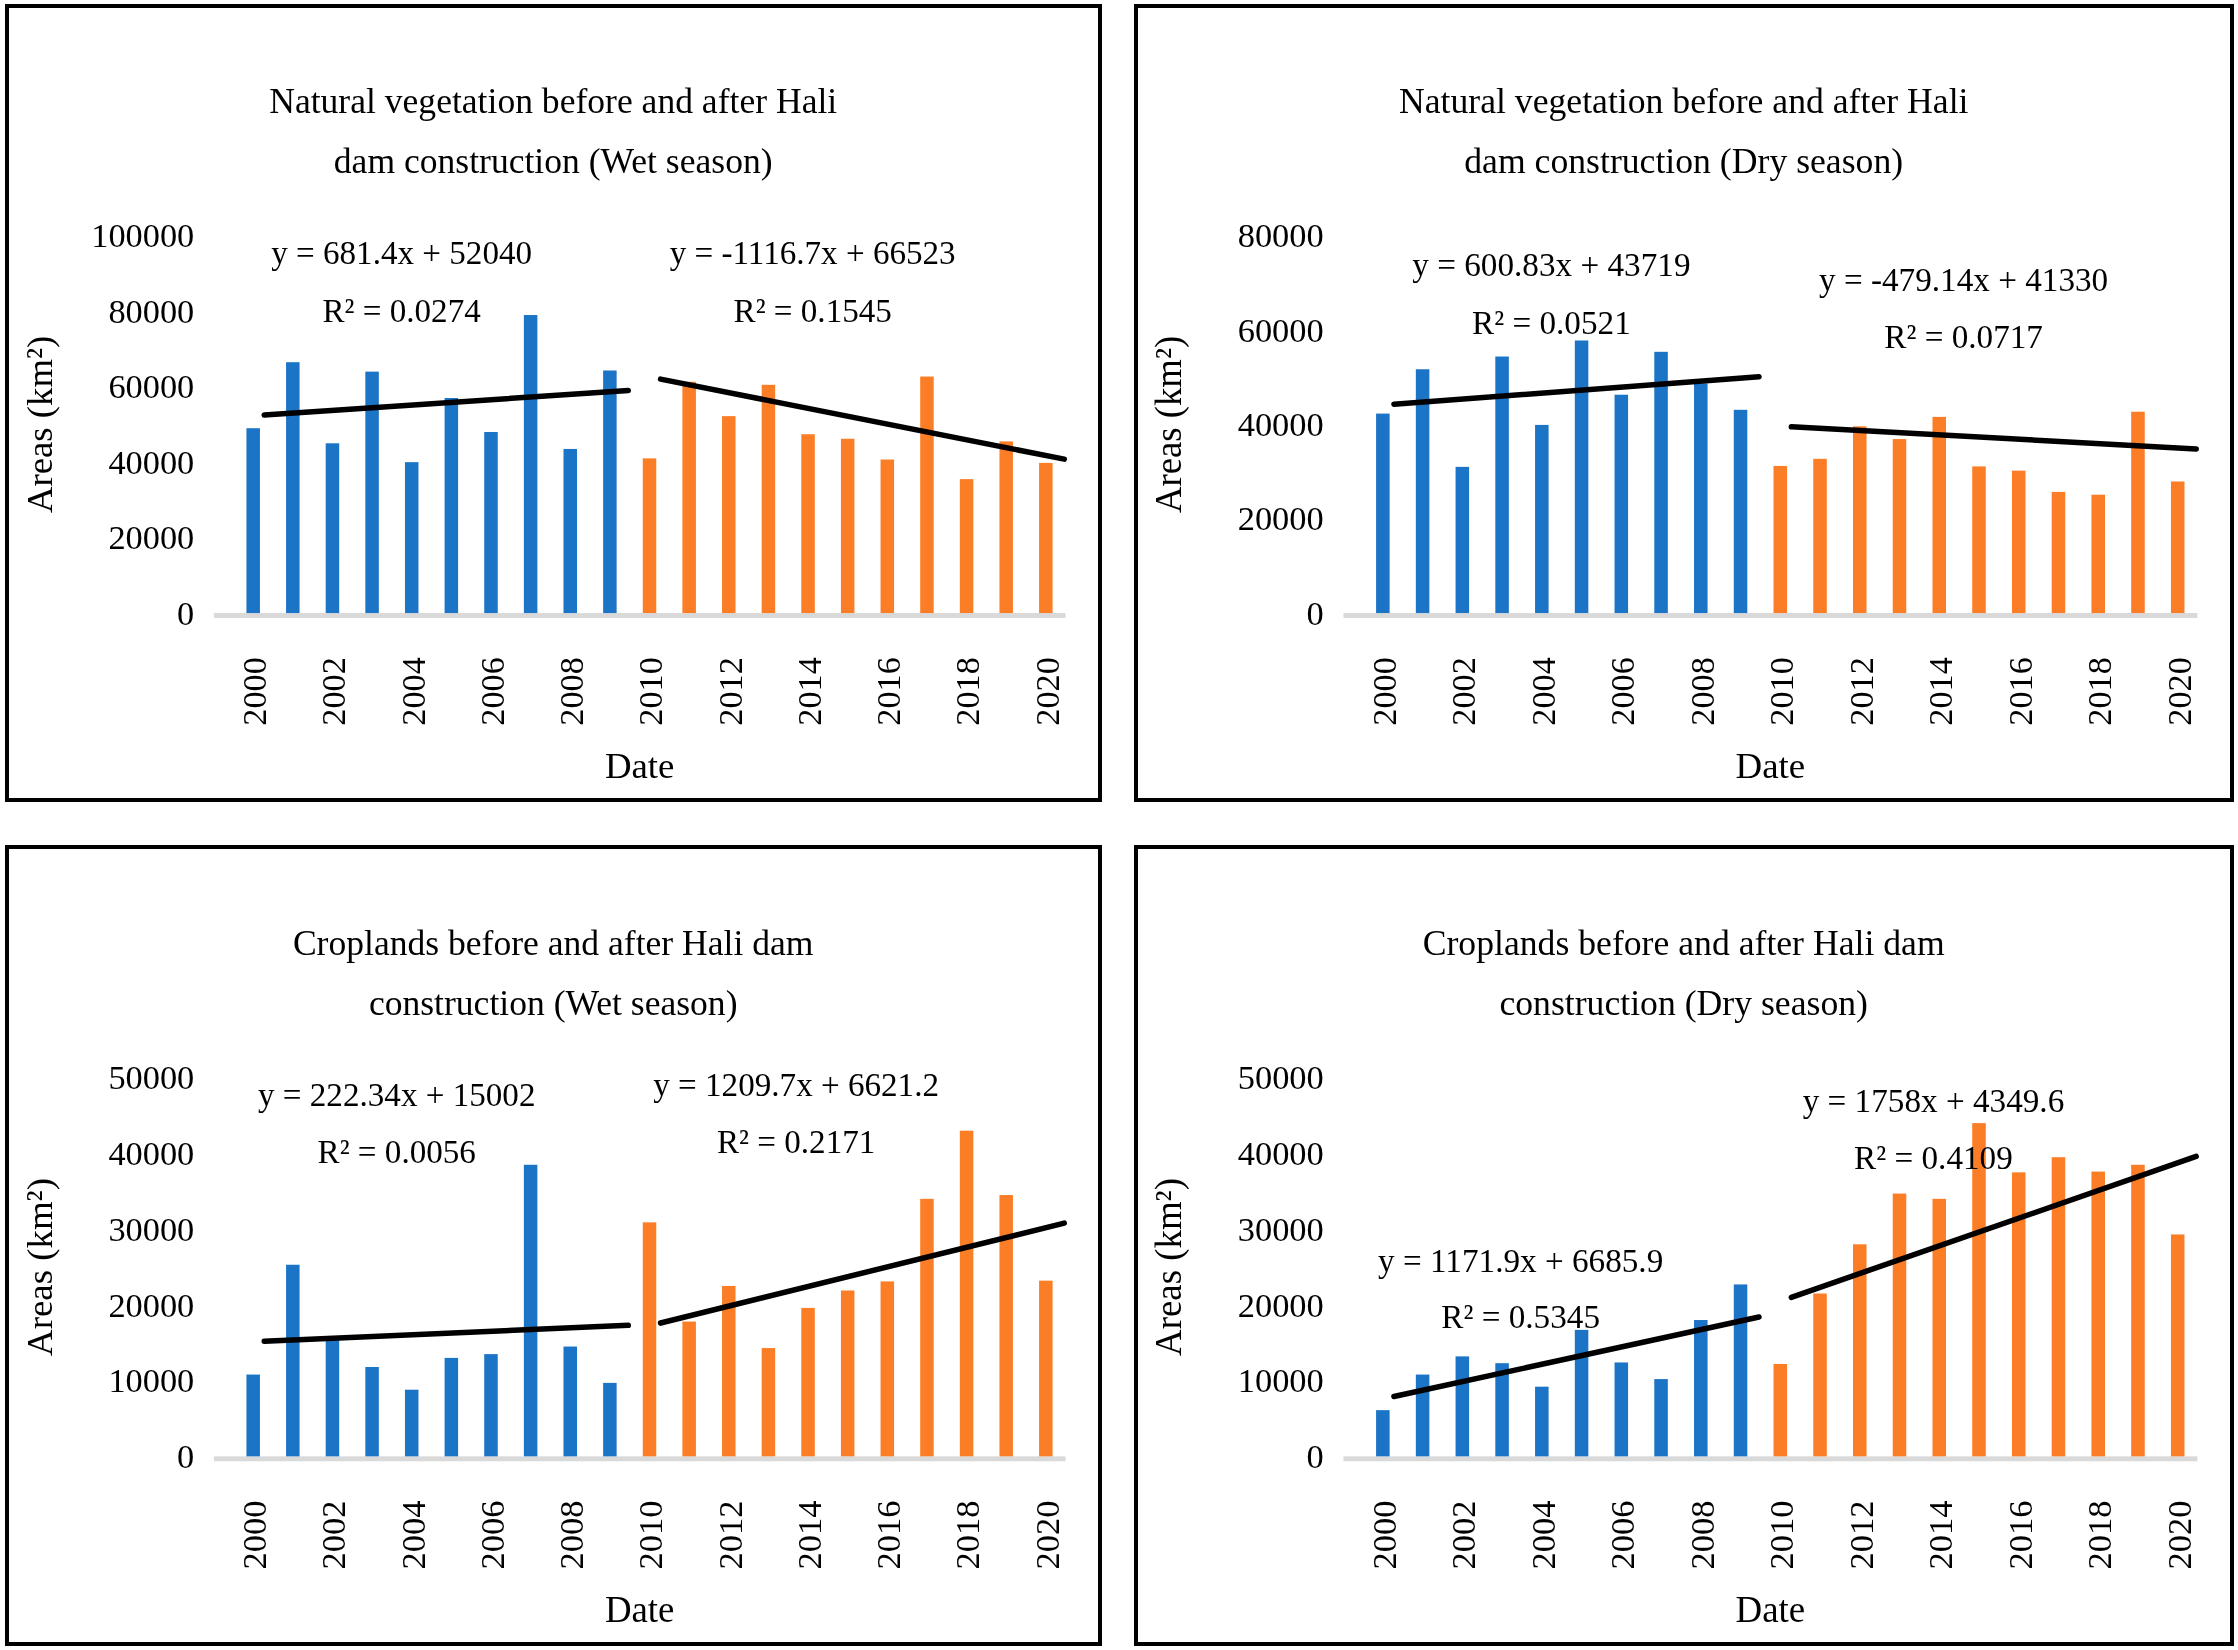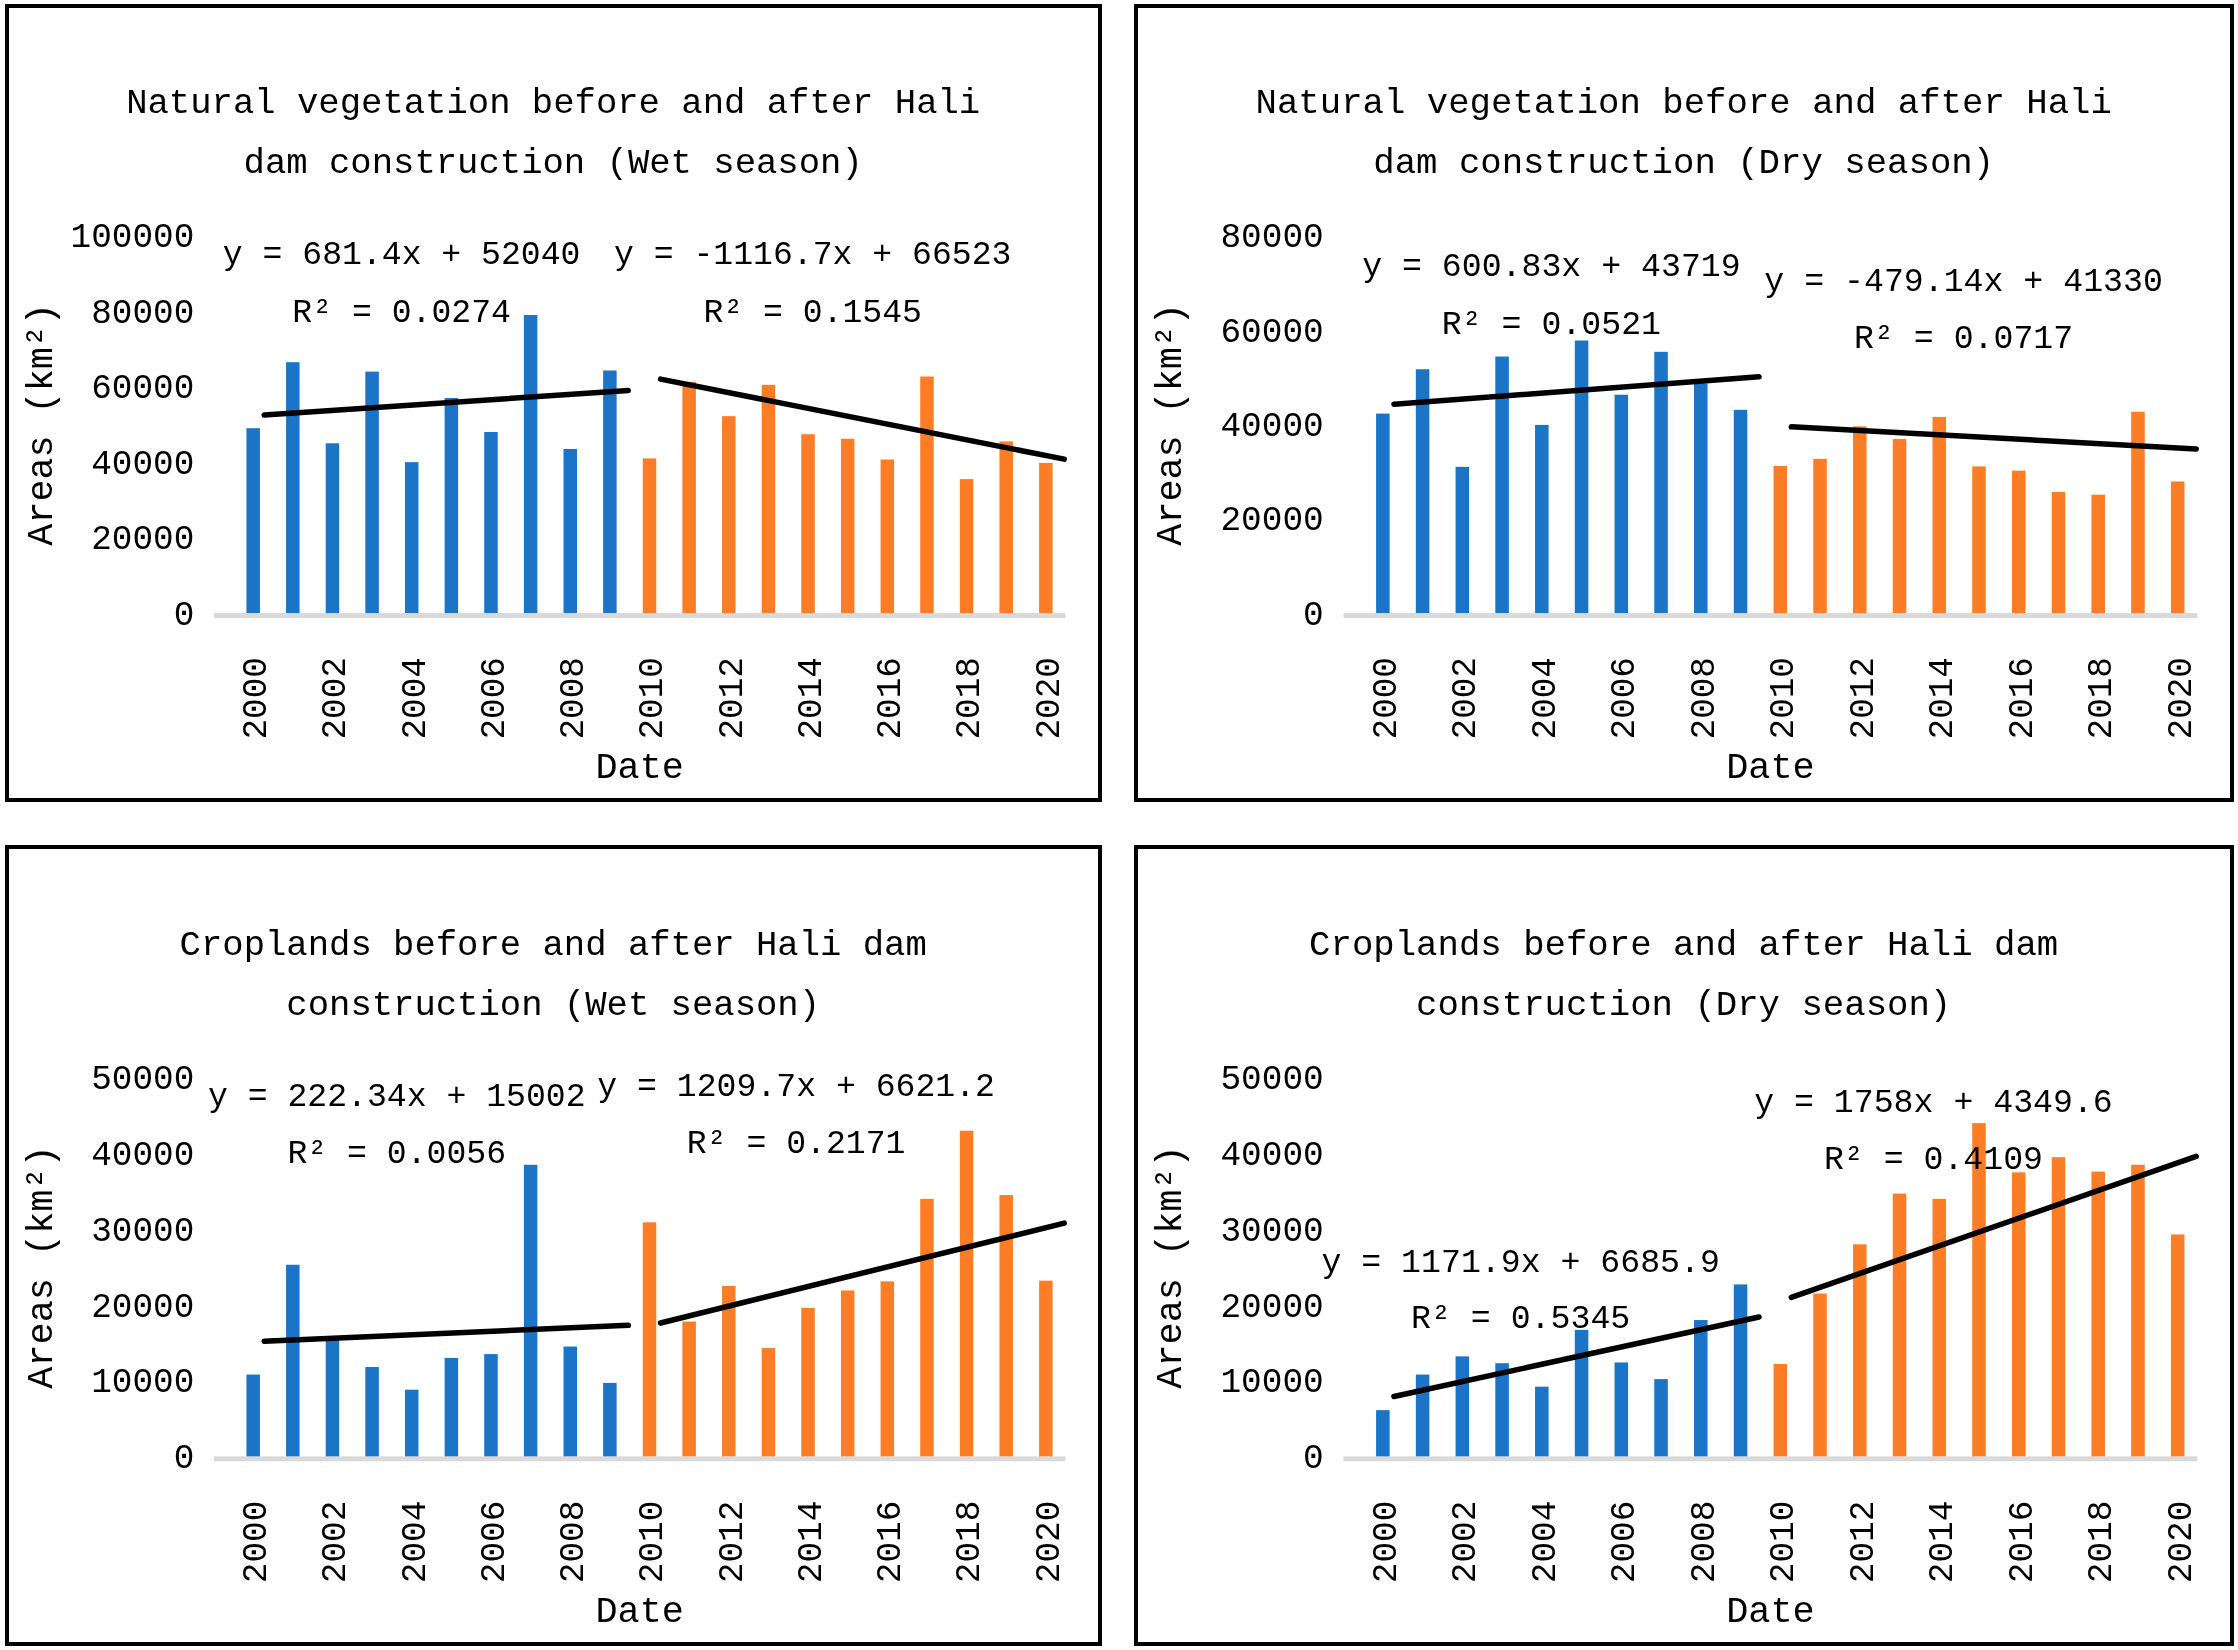--- a/index.html
+++ b/index.html
@@ -1,17 +1,17 @@
 <!DOCTYPE html>
 <html style="font-size:9.8px"><head>
 <meta charset="utf-8">
 <style>
   html,body{margin:0;padding:0;background:#ffffff;}
   #figure{position:relative;width:2239px;height:1650px;background:#ffffff;
-          font-family:Liberation Mono, monospace;}
+          font-family:Liberation Serif, serif;}
   .chart-box{position:absolute;border:4.9px solid #000;background:#fff;box-sizing:border-box;}
   #box-nv-wet  {left:4.9px;   top:3.7px;    width:1097px; height:798px;}
   #box-nv-dry  {left:1134px;top:3.7px;    width:1100px; height:798px;}
   #box-crop-wet{left:4.9px;   top:845px; width:1097px; height:801px;}
   #box-crop-dry{left:1134px;top:845px; width:1100px; height:801px;}
   .chart-box svg{display:block;width:100%;height:100%;}
   text{fill:#000;}
 </style>
 </head>
 <body>

